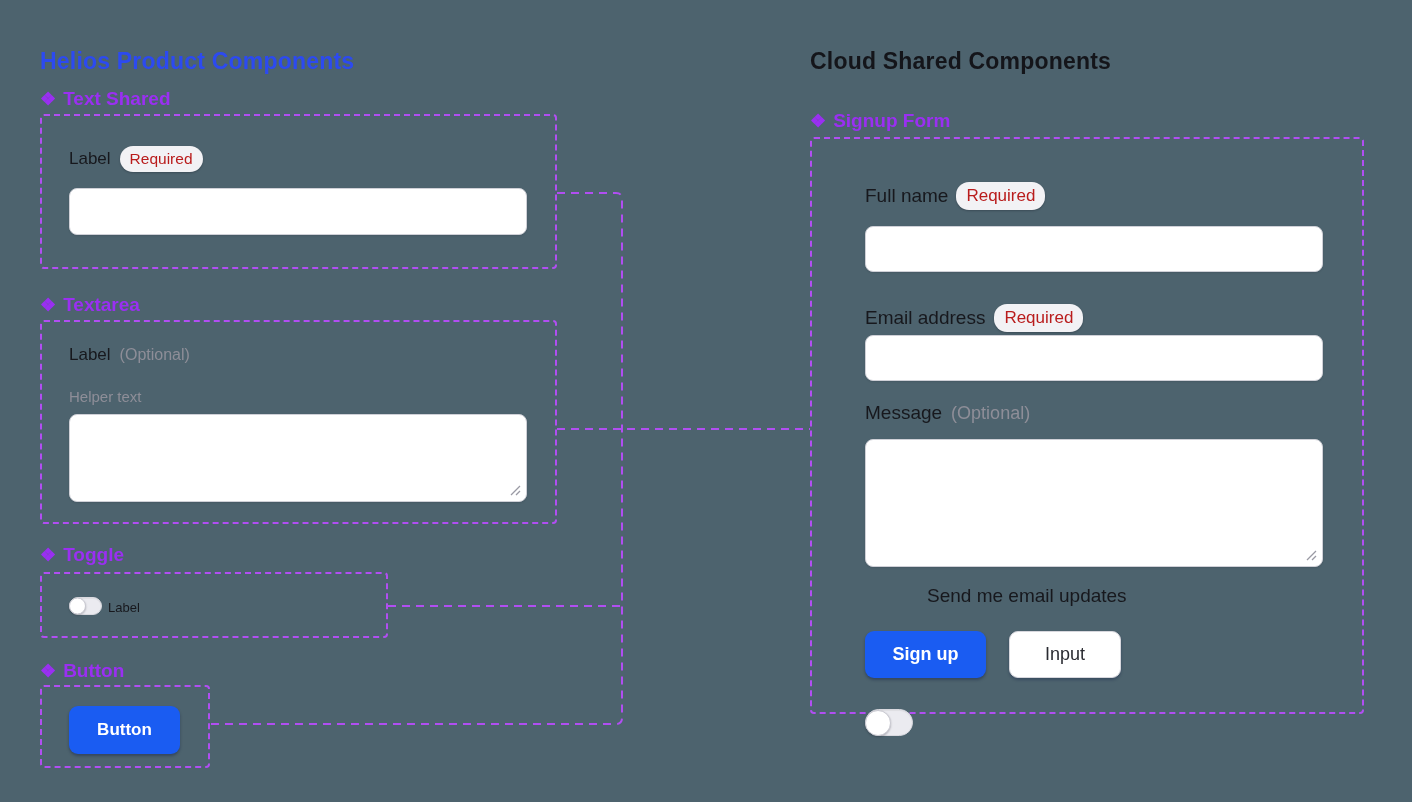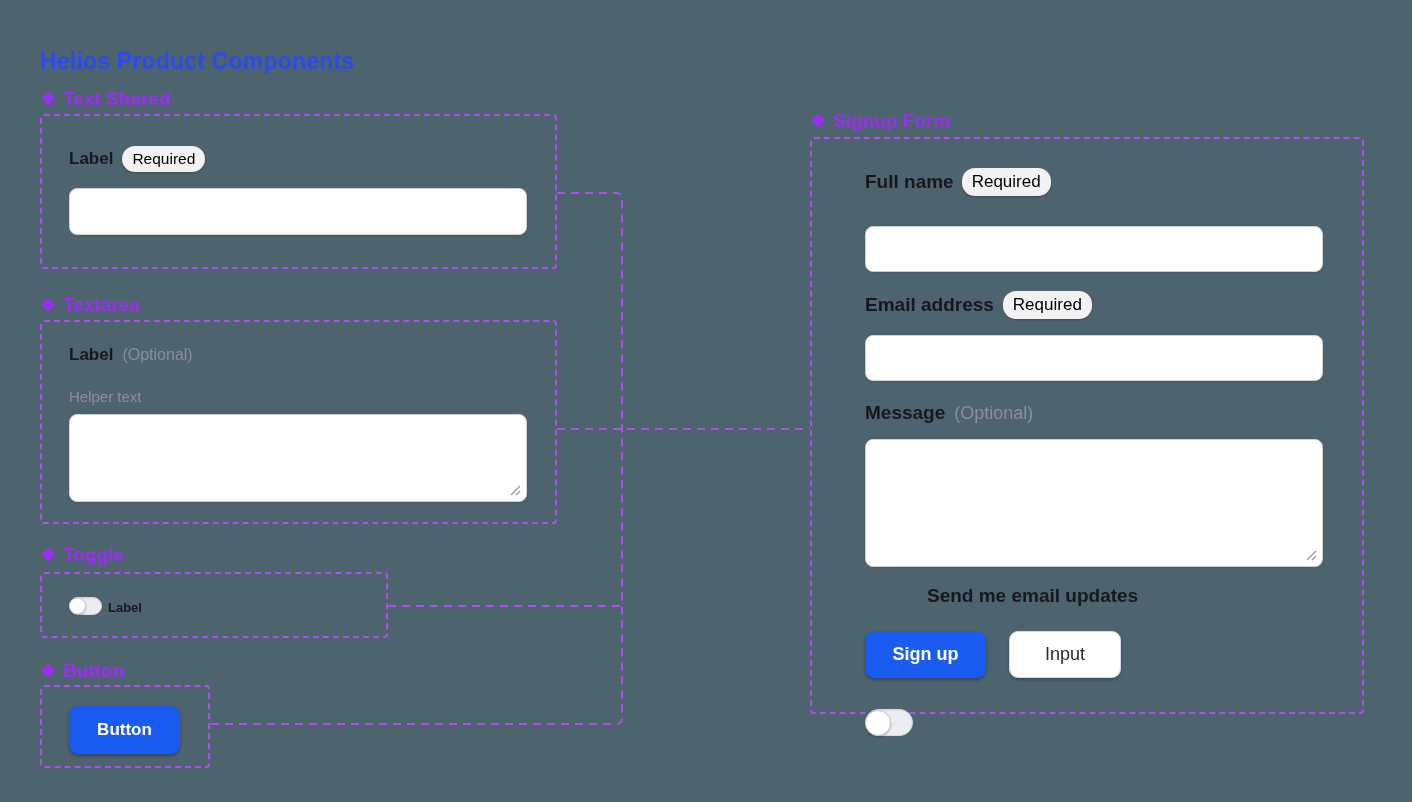--- a/index.html
+++ b/index.html
@@ -12,27 +12,27 @@
   body{background:var(--background);font-family:"Liberation Sans",sans-serif;position:relative;}
   .canvas{position:absolute;inset:0;width:1412px;height:802px;}
   .abs{position:absolute;}
   .canvas-heading{font-size:23px;font-weight:700;letter-spacing:.2px;white-space:nowrap;margin-top:15px;}
   .heading-blue{color:var(--heading-blue);}
   .heading-dark{color:var(--heading-dark);}
   .comp-title{font-size:19px;font-weight:700;color:var(--component-purple);white-space:nowrap;display:flex;align-items:center;gap:7px;}
   .comp-title .diamond{font-size:18px;line-height:1;}
   .frame{border:2px dashed var(--connector-purple);border-radius:4px;}
   .label-row{display:flex;align-items:center;gap:9px;white-space:nowrap;}
-  .lbl{font-weight:700;color:var(--text-dark);}
+  .lbl{font-weight:400;color:var(--text-dark);}
   .lbl-17{font-size:17px;}
   .lbl-19{font-size:19px;}
   .lbl-13{font-size:13px;}
   .optional{font-weight:400;color:var(--text-gray);}
   .helper{font-size:15px;color:var(--text-gray);}
-  .badge{background:var(--badge-bg);color:#000000;border-radius:13px;padding:3px 10px 4px;box-shadow:0 1px 2px rgba(10,10,25,.25);line-height:1.25;}
+  .badge{background:var(--badge-bg);color:#b91c1c;border-radius:13px;padding:3px 10px 4px;box-shadow:0 1px 2px rgba(10,10,25,.25);line-height:1.25;}
   .badge-15{font-size:15.5px;}
   .badge-17{font-size:17px;}
   .input{background:#fff;border:1px solid var(--input-border);border-radius:8px;box-shadow:0 1px 2px rgba(12,14,20,.10);width:100%;height:100%;font-size:16px;padding:0 12px;outline:none;color:var(--text-dark);}
   .textarea{background:#fff;border:1px solid var(--input-border);border-radius:8px;box-shadow:0 1px 2px rgba(12,14,20,.10);position:relative;}
   .resize-handle{position:absolute;right:5px;bottom:5px;width:11px;height:11px;}
   .toggle{border-radius:999px;background:#ebebf0;border:1px solid #d9d9df;position:relative;box-shadow:inset 0 1px 1px rgba(10,10,25,.06);}
   .toggle .thumb{position:absolute;left:0;top:50%;transform:translateY(-50%);background:#fff;border:1px solid #c9c9d1;border-radius:50%;box-shadow:0 1px 2px rgba(10,10,25,.25);}
   .toggle-sm{width:33px;height:18px;}
   .toggle-sm .thumb{width:17px;height:17px;margin-left:-1px;}
   .toggle-lg{width:48px;height:27px;}
@@ -98,37 +98,38 @@
   </div>
 
   <div class="abs comp-title" style="left:40px;top:660px;">
     <span class="diamond">❖</span>
     <span>Button</span>
   </div>
   <div class="abs frame" style="left:40px;top:685px;width:170px;height:83px;">
     <button class="abs btn btn-primary" style="left:27px;top:19px;width:111px;height:48px;font-size:17px;">Button</button>
   </div>
 
+  <div class="abs canvas-heading heading-dark" style="left:810px;top:33px;">Cloud Shared Components</div>
 
   <div class="abs comp-title" style="left:810px;top:110px;">
     <span class="diamond">❖</span>
     <span>Signup Form</span>
   </div>
 
   <div class="abs frame" style="left:810px;top:137px;width:554px;height:577px;">
 
-    <div class="abs label-row" style="left:53px;top:29px;gap:8px;">
+    <div class="abs label-row" style="left:53px;top:43px;gap:8px;">
       <span class="lbl lbl-19">Full name</span>
       <span class="badge badge-17">Required</span>
     </div>
     <div class="abs" style="left:53px;top:87px;width:458px;height:46px;">
       <input class="input" type="text" value="" style="">
     </div>
 
-    <div class="abs label-row" style="left:53px;top:152px;">
+    <div class="abs label-row" style="left:53px;top:165px;">
       <span class="lbl lbl-19">Email address</span>
       <span class="badge badge-17">Required</span>
     </div>
     <div class="abs" style="left:53px;top:196px;width:458px;height:46px;">
       <input class="input" type="text" value="" style="">
     </div>
 
     <div class="abs label-row" style="left:53px;top:263px;align-items:flex-end;">
       <span class="lbl lbl-19">Message</span>
       <span class="optional" style="font-size:18px;">(Optional)</span>

